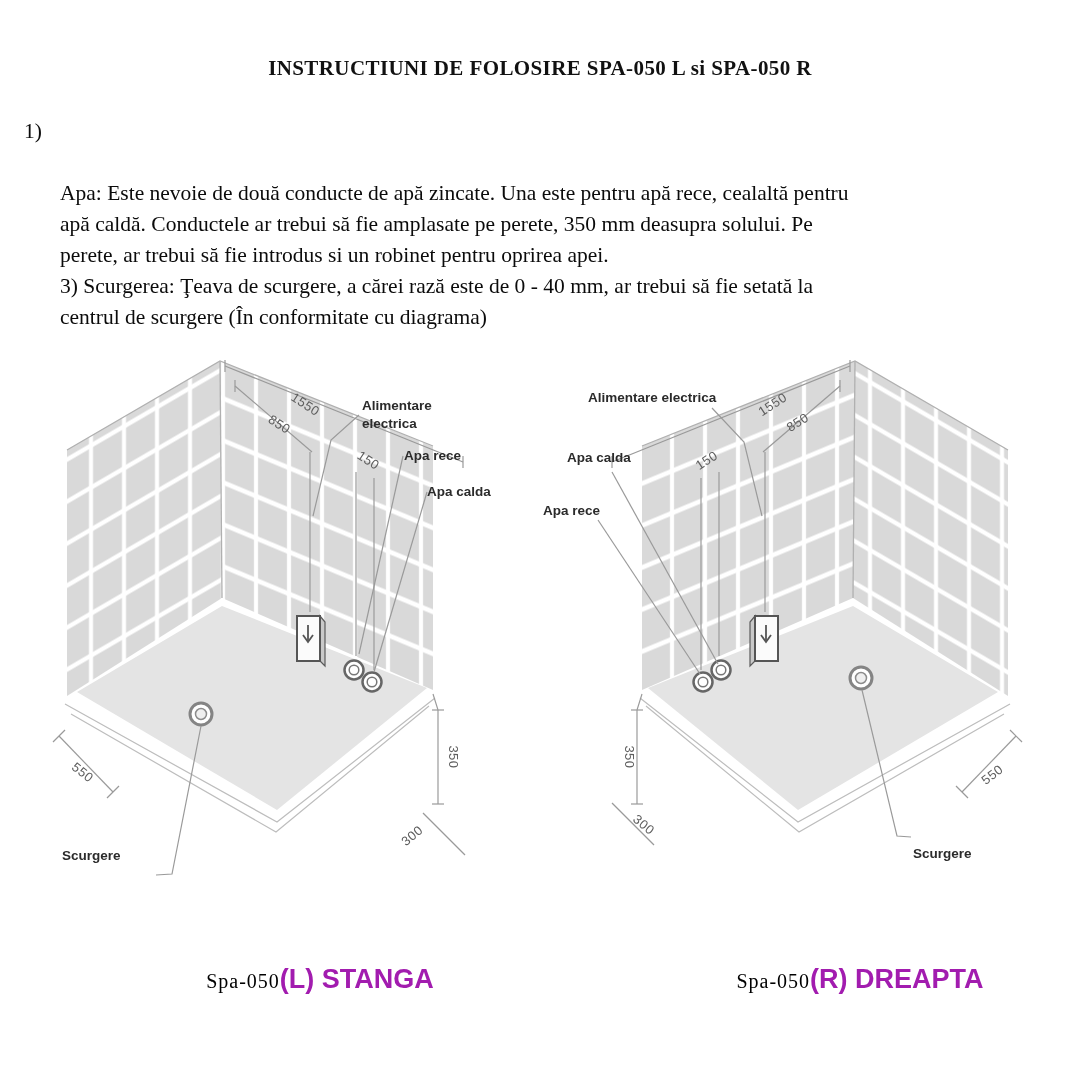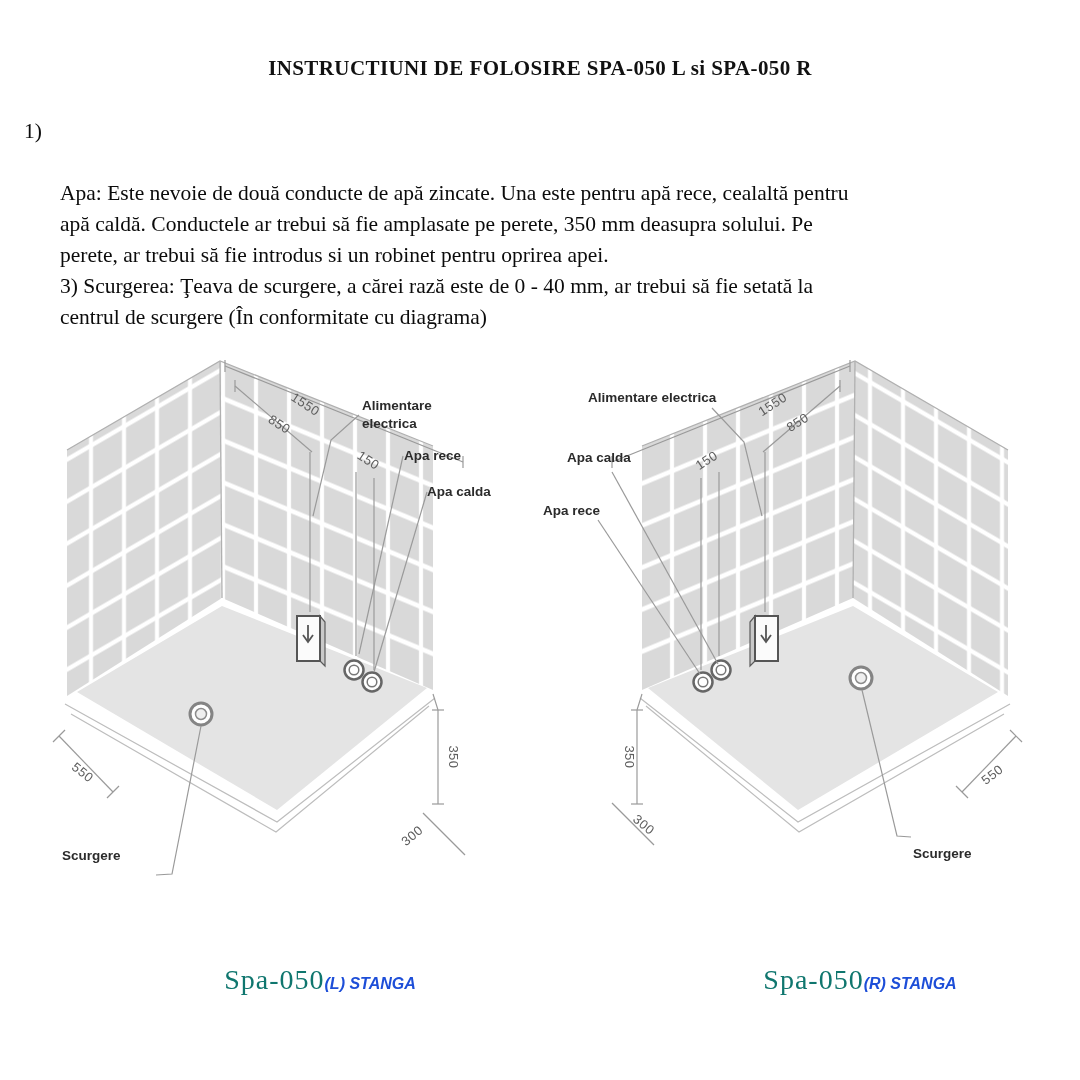--- a/index.html
+++ b/index.html
@@ -11,22 +11,22 @@
                 font-size:21.5px;line-height:31px;}
   .instr-item{white-space:pre-line;position:relative;}
   .instr-marker{position:absolute;left:-36px;top:0;}
   svg text{font-family:"Liberation Sans",sans-serif;}
   .lbl{font-size:13.5px;font-weight:bold;fill:#2b2b2b;}
   .dim{font-size:13px;fill:#5e5e5e;letter-spacing:.5px;}
   .thin{stroke:#9a9a9a;stroke-width:1.2;fill:none;}
   .edge{stroke:#b0b0b0;stroke-width:1.3;fill:none;}
   .rim{stroke:#bdbdbd;stroke-width:1.2;fill:none;}
   .caption{position:absolute;top:964px;text-align:center;white-space:nowrap;}
-  .cap-model{font-family:"Liberation Serif",serif;font-size:28px;color:#0f766e;letter-spacing:1px;}
-  .cap-side{font-family:"Liberation Sans",sans-serif;font-size:16px;font-weight:bold;color:#1d4ed8;font-style:italic;}
+  .cap-model{font-family:"Liberation Serif",serif;font-size:20px;color:#000000;letter-spacing:1px;}
+  .cap-side{font-family:"Liberation Sans",sans-serif;font-size:27px;font-weight:bold;color:#a21caf;}
 </style>
 </head>
 <body>
 
 <div id="page">
 
   <div id="doc-title">INSTRUCTIUNI DE FOLOSIRE SPA-050 L si SPA-050 R</div>
 
   <div id="instructions">
     <div class="instr-item">
@@ -193,16 +193,16 @@
     <text class="lbl" x="48" y="44">Alimentare electrica</text>
     <text class="lbl" x="27" y="104">Apa calda</text>
     <text class="lbl" x="3" y="157">Apa rece</text>
     <text class="lbl" x="373" y="500">Scurgere</text>
   </svg>
 
   <div class="caption" style="left:150px;width:340px;">
     <span class="cap-model">Spa-050</span><span class="cap-side">(L) STANGA</span>
   </div>
   <div class="caption" style="left:690px;width:340px;">
-    <span class="cap-model">Spa-050</span><span class="cap-side">(R) STANGA</span>
+    <span class="cap-model">Spa-050</span><span class="cap-side">(R) DREAPTA</span>
   </div>
 
 </div>
 
 </body></html>

